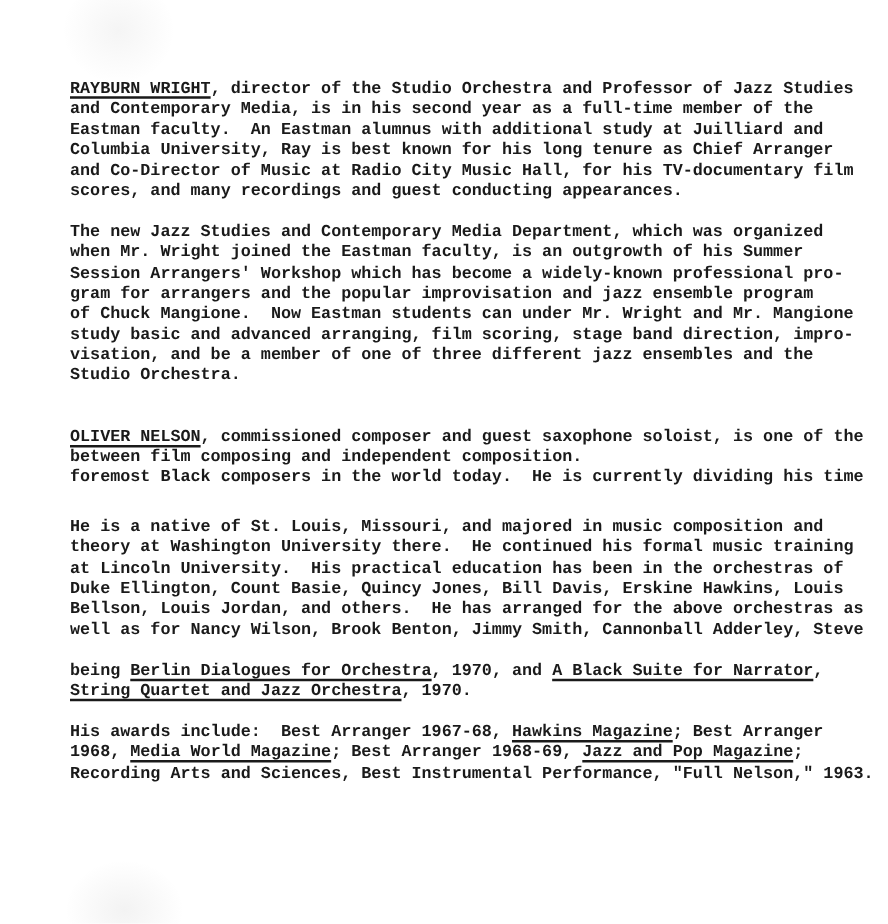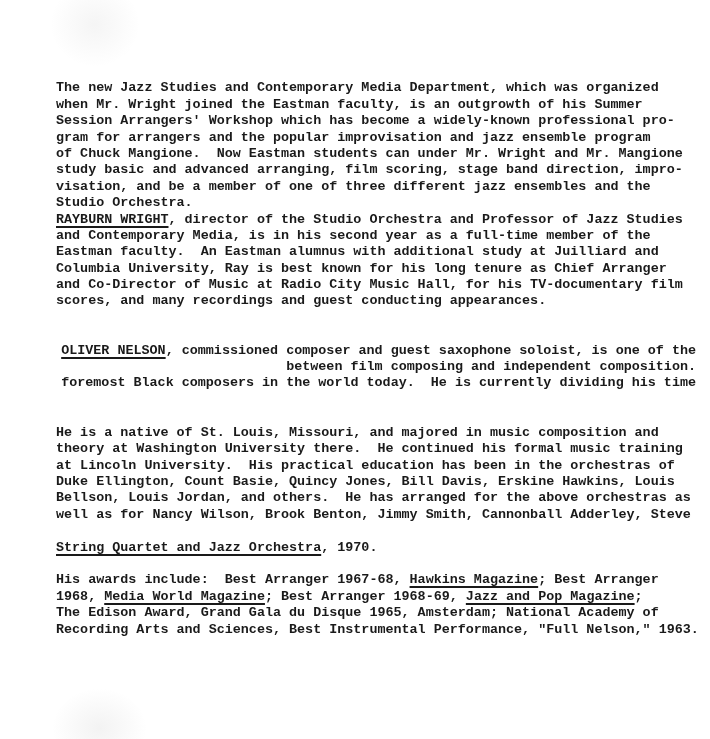--- a/index.html
+++ b/index.html
@@ -50,54 +50,54 @@
     background: radial-gradient(closest-side, rgba(80,80,80,0.07), rgba(80,80,80,0.0));
   }
 </style>
 </head>
 <body>
 
 <div class="page">
   <div class="smudge smudge-top"></div>
   <div class="smudge smudge-bottom"></div>
   <div class="doc-text" style="color: rgb(26, 26, 26);">
+      <div class="paragraph" style="margin-top: 0px;">
+        <div class="line"><span class="u">RAYBURN WRIGHT</span><span>, director of the Studio Orchestra and Professor of Jazz Studies</span></div>
+        <div class="line"><span>and Contemporary Media, is in his second year as a full-time member of the</span></div>
+        <div class="line"><span>Eastman faculty.  An Eastman alumnus with additional study at Juilliard and</span></div>
+        <div class="line"><span>Columbia University, Ray is best known for his long tenure as Chief Arranger</span></div>
+        <div class="line"><span>and Co-Director of Music at Radio City Music Hall, for his TV-documentary film</span></div>
+        <div class="line"><span>scores, and many recordings and guest conducting appearances.</span></div>
+      </div>
       <div class="paragraph" style="margin-top: 16.4px;">
         <div class="line"><span>The new Jazz Studies and Contemporary Media Department, which was organized</span></div>
         <div class="line"><span>when Mr. Wright joined the Eastman faculty, is an outgrowth of his Summer</span></div>
         <div class="line"><span>Session Arrangers' Workshop which has become a widely-known professional pro-</span></div>
         <div class="line"><span>gram for arrangers and the popular improvisation and jazz ensemble program</span></div>
         <div class="line"><span>of Chuck Mangione.  Now Eastman students can under Mr. Wright and Mr. Mangione</span></div>
         <div class="line"><span>study basic and advanced arranging, film scoring, stage band direction, impro-</span></div>
         <div class="line"><span>visation, and be a member of one of three different jazz ensembles and the</span></div>
         <div class="line"><span>Studio Orchestra.</span></div>
       </div>
-      <div class="paragraph" style="margin-top: 0px;">
-        <div class="line"><span class="u">RAYBURN WRIGHT</span><span>, director of the Studio Orchestra and Professor of Jazz Studies</span></div>
-        <div class="line"><span>and Contemporary Media, is in his second year as a full-time member of the</span></div>
-        <div class="line"><span>Eastman faculty.  An Eastman alumnus with additional study at Juilliard and</span></div>
-        <div class="line"><span>Columbia University, Ray is best known for his long tenure as Chief Arranger</span></div>
-        <div class="line"><span>and Co-Director of Music at Radio City Music Hall, for his TV-documentary film</span></div>
-        <div class="line"><span>scores, and many recordings and guest conducting appearances.</span></div>
-      </div>
-      <div class="paragraph" style="margin-top: 32.8px; text-align: right;">
+      <div class="paragraph" style="margin-top: 32.8px;">
         <div class="line"><span class="u">OLIVER NELSON</span><span>, commissioned composer and guest saxophone soloist, is one of the</span></div>
         <div class="line"><span>between film composing and independent composition.</span></div>
         <div class="line"><span>foremost Black composers in the world today.  He is currently dividing his time</span></div>
       </div>
-      <div class="paragraph" style="margin-top: 33px;">
+      <div class="paragraph" style="margin-top: 23px;">
         <div class="line"><span>He is a native of St. Louis, Missouri, and majored in music composition and</span></div>
         <div class="line"><span>theory at Washington University there.  He continued his formal music training</span></div>
         <div class="line"><span>at Lincoln University.  His practical education has been in the orchestras of</span></div>
         <div class="line"><span>Duke Ellington, Count Basie, Quincy Jones, Bill Davis, Erskine Hawkins, Louis</span></div>
         <div class="line"><span>Bellson, Louis Jordan, and others.  He has arranged for the above orchestras as</span></div>
         <div class="line"><span>well as for Nancy Wilson, Brook Benton, Jimmy Smith, Cannonball Adderley, Steve</span></div>
       </div>
       <div class="paragraph" style="margin-top: 16.4px;">
+        <div class="line"><span>being </span><span class="u">Berlin Dialogues for Orchestra</span><span>, 1970, and </span><span class="u">A Black Suite for Narrator</span><span>,</span></div>
         <div class="line"><span class="u">String Quartet and Jazz Orchestra</span><span>, 1970.</span></div>
       </div>
       <div class="paragraph" style="margin-top: 16.4px;">
         <div class="line"><span>His awards include:  Best Arranger 1967-68, </span><span class="u">Hawkins Magazine</span><span>; Best Arranger</span></div>
         <div class="line"><span>1968, </span><span class="u">Media World Magazine</span><span>; Best Arranger 1968-69, </span><span class="u">Jazz and Pop Magazine</span><span>;</span></div>
-        <div class="line"><span>The Edison Award, Grand Gala du Disque 1965, Amsterdam; National Academy of</span></div>
         <div class="line"><span>Recording Arts and Sciences, Best Instrumental Performance, "Full Nelson," 1963.</span></div>
       </div>
     </div>
 </div>
 
 </body></html>

